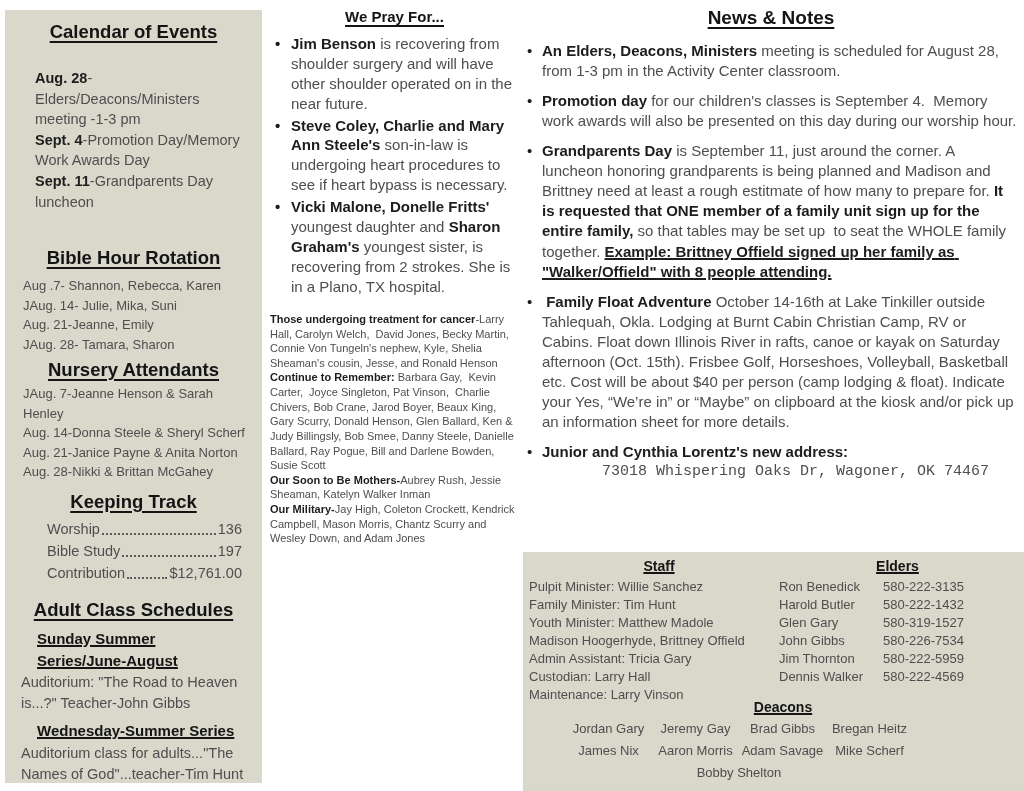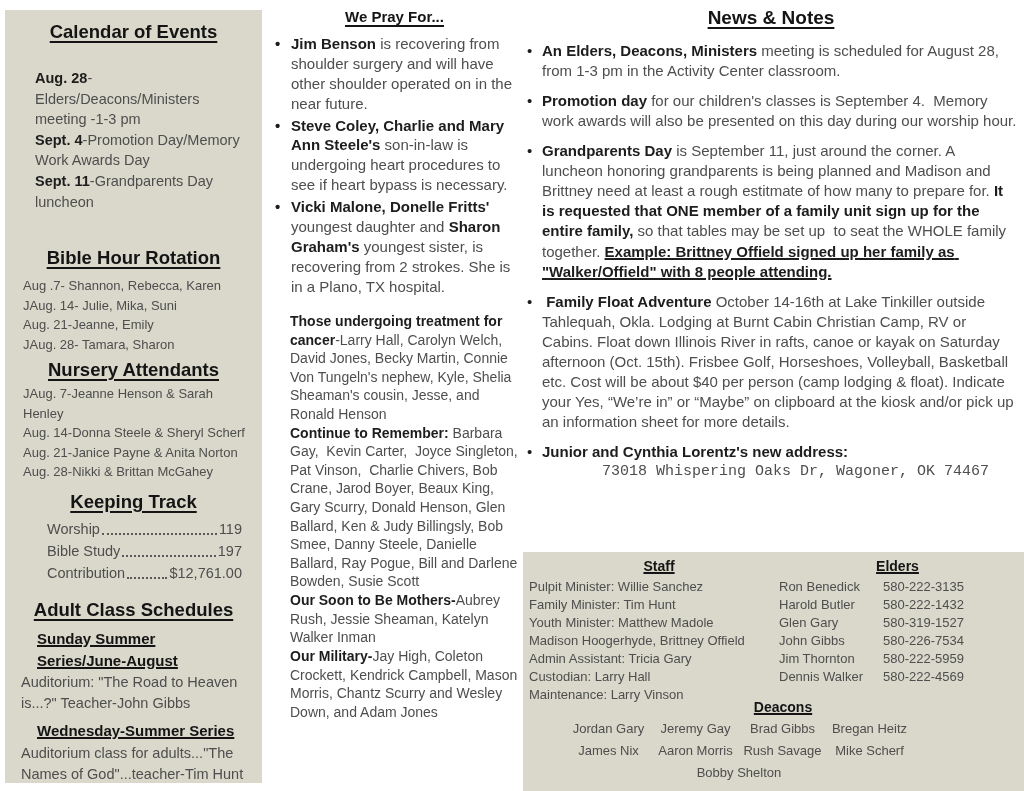--- a/index.html
+++ b/index.html
@@ -40,21 +40,21 @@
   
   .mid-col { position:absolute; left:270px; top:8px; width:249px; }
   .mid-h {
     font-size:15px; font-weight:700; color:var(--heading-text,#141414);
     text-align:center; line-height:1.25;
   }
   .mid-bullets { margin-top:7px; }
   .bullet-item { display:flex; font-size:15px; line-height:1.33; margin-top:2px; }
   .bullet-item .dot { width:21px; flex:none; color:#1d1d1d; font-weight:700; padding-left:5px; }
   .bullet-item p { flex:1; white-space:pre-wrap; }
-  .mid-paras { margin-top:15px; font-size:14px; line-height:1.33;margin-left:20px; }
+  .mid-paras { margin-top:15px; font-size:11px; line-height:1.33; }
   .mid-paras p { white-space:pre-wrap; }
 
   
   .news-col { position:absolute; left:523px; top:6px; width:496px; }
   .news-h {
     font-size:19px; font-weight:700; color:var(--heading-text,#141414);
     text-align:center; line-height:1.3;
   }
   .news-items { margin-top:4px; }
   .news-item { display:flex; font-size:15px; line-height:1.34; margin-top:10px; }
@@ -109,21 +109,21 @@
     <div>Aug. 14-Donna Steele &amp; Sheryl Scherf</div>
     <div>Aug. 21-Janice Payne &amp; Anita Norton</div>
     <div>Aug. 28-Nikki &amp; Brittan McGahey</div>
   </div>
 
   <div class="lp-h1 ul m8">Keeping Track</div>
   <div class="kt-rows">
     <div class="kt-row">
       <span>Worship</span>
       <span class="kt-leader"></span>
-      <span>119</span>
+      <span>136</span>
     </div>
     <div class="kt-row">
       <span>Bible Study</span>
       <span class="kt-leader"></span>
       <span>197</span>
     </div>
     <div class="kt-row">
       <span>Contribution</span>
       <span class="kt-leader"></span>
       <span>$12,761.00</span>
@@ -244,20 +244,20 @@
   <div class="deacons-rows">
     <div class="d-row">
       <span>Jordan Gary</span>
       <span>Jeremy Gay</span>
       <span>Brad Gibbs</span>
       <span>Bregan Heitz</span>
     </div>
     <div class="d-row">
       <span>James Nix</span>
       <span>Aaron Morris</span>
-      <span>Rush Savage</span>
+      <span>Adam Savage</span>
       <span>Mike Scherf</span>
     </div>
     <div class="d-row">
       <span>Bobby Shelton</span>
     </div>
   </div>
 </section>
 
 </body></html>

